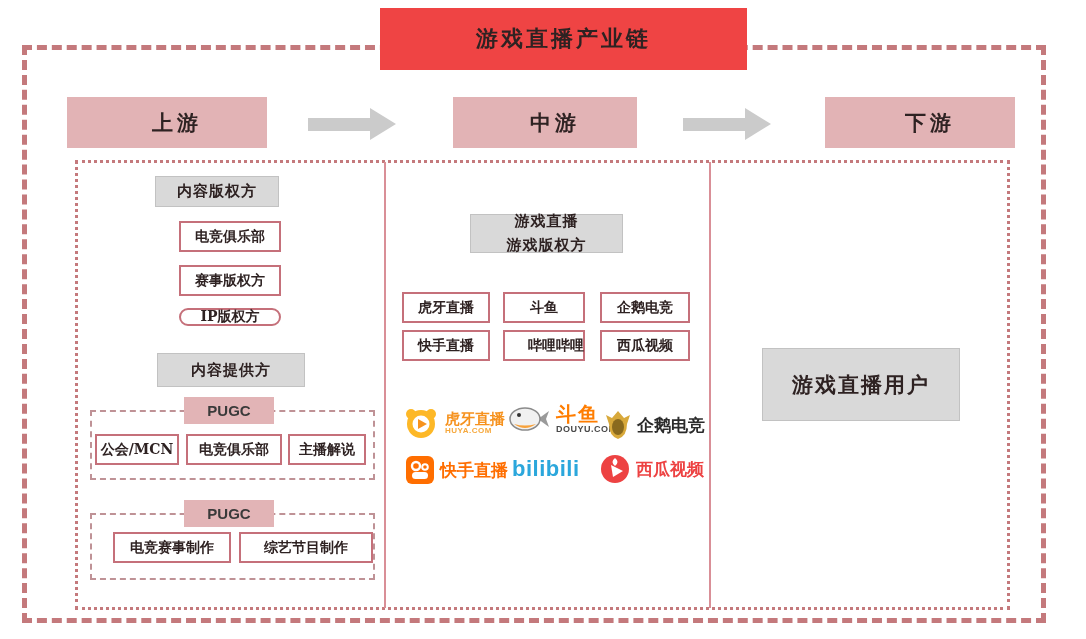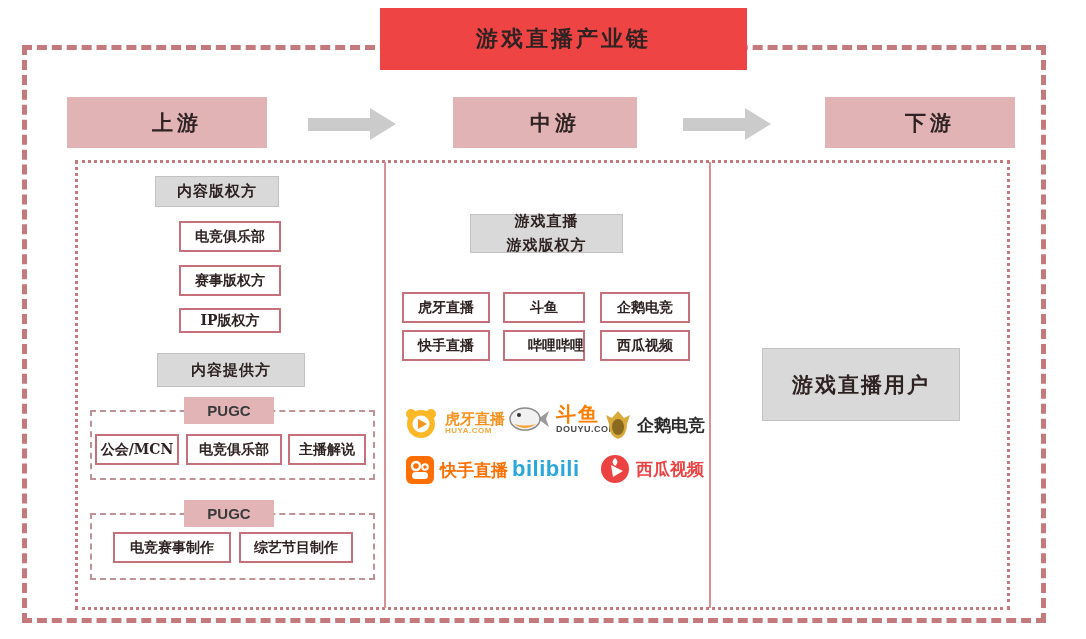--- a/index.html
+++ b/index.html
@@ -75,34 +75,34 @@
   <div class="stage-box stage-mid">中游</div>
   <div class="arrow arrow-2">
       <div class="bar"></div>
       <div class="head"></div>
     </div>
   <div class="stage-box stage-down">下游</div>
 
   <div class="box-gray" style="left:155px; top:176px; width:124px; height:31px; font-size:15px; letter-spacing:1px;">内容版权方</div>
   <div class="box-white" style="left:179px; top:221px; width:102px; height:31px;">电竞俱乐部</div>
   <div class="box-white" style="left:179px; top:265px; width:102px; height:31px;">赛事版权方</div>
-  <div class="box-white" style="left:179px; top:308px; width:102px; height:25px;">IP版权方</div>
+  <div class="box-white" style="left:179px; top:308px; width:102px; height:18px;border-radius:14px;">IP版权方</div>
 
   <div class="box-gray" style="left:157px; top:353px; width:148px; height:34px; font-size:15px; letter-spacing:1px;">内容提供方</div>
 
   <div class="dashed-group" style="left:90px; top:410px; width:285px; height:70px;"></div>
   <div class="box-pink-sm" style="left:184px; top:397px; width:90px; height:27px;">PUGC</div>
   <div class="box-white" style="left:95px; top:434px; width:84px; height:31px;">公会/MCN</div>
   <div class="box-white" style="left:186px; top:434px; width:96px; height:31px;">电竞俱乐部</div>
   <div class="box-white" style="left:288px; top:434px; width:78px; height:31px;">主播解说</div>
 
   <div class="dashed-group" style="left:90px; top:513px; width:285px; height:67px;"></div>
   <div class="box-pink-sm" style="left:184px; top:500px; width:90px; height:27px;">PUGC</div>
   <div class="box-white" style="left:113px; top:532px; width:118px; height:31px;">电竞赛事制作</div>
-  <div class="box-white" style="left:239px; top:532px; width:114px; height:31px;">综艺节目制作</div>
+  <div class="box-white" style="left:239px; top:532px; width:134px; height:31px;">综艺节目制作</div>
 
   <div class="box-gray mid-header" style="left:470px; top:214px; width:153px; height:39px;">
     <span>游戏直播</span>
     <span>游戏版权方</span>
   </div>
 
   <div class="box-white" style="left:402px; top:292px; width:88px; height:31px;">虎牙直播</div>
   <div class="box-white" style="left:503px; top:292px; width:82px; height:31px;">斗鱼</div>
   <div class="box-white" style="left:600px; top:292px; width:90px; height:31px;">企鹅电竞</div>
   <div class="box-white" style="left:402px; top:330px; width:88px; height:31px;">快手直播</div>

